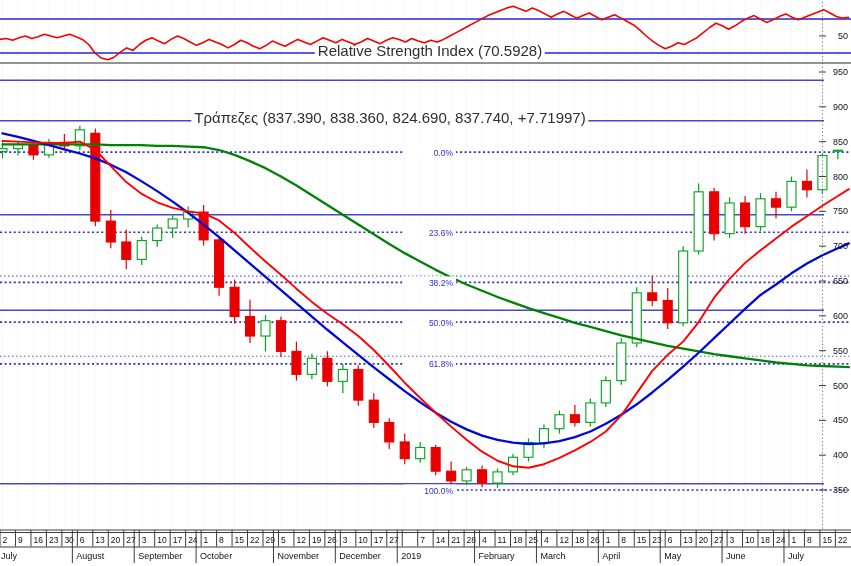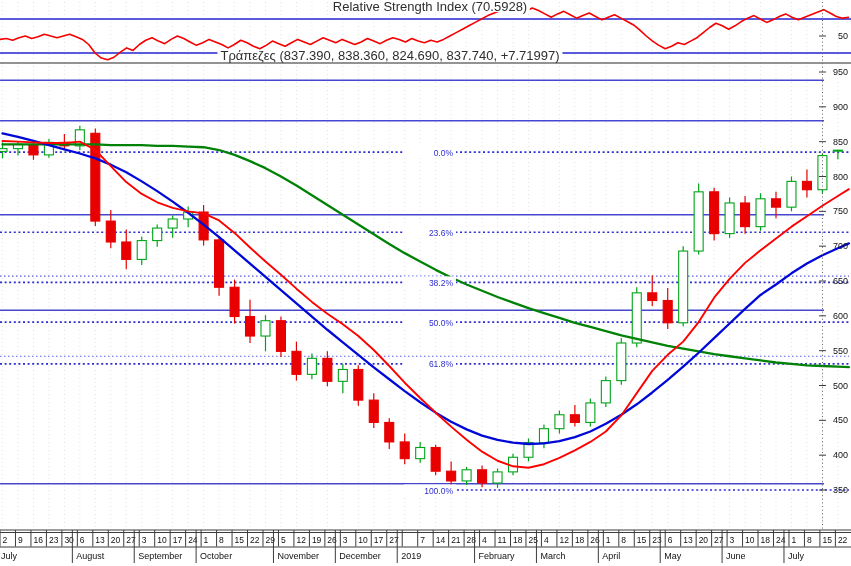--- a/index.html
+++ b/index.html
@@ -3,24 +3,24 @@
 <meta charset="utf-8">
 <style>
   html,body{margin:0;padding:0;background:#fff;}
   .screen{
     position:relative;width:851px;height:566px;background:#ffffff;overflow:hidden;
     font-family:"Liberation Sans", sans-serif;
   }
   svg{display:block;position:absolute;left:0;top:0;}
   .panel-title{
     position:absolute;transform:translateX(-50%);
-    font-size:13px;color:#2e2e2e;background:#ffffff;padding:0 3px;white-space:nowrap;line-height:11px;
+    font-size:15px;color:#2e2e2e;background:#ffffff;padding:0 3px;white-space:nowrap;line-height:11px;margin-top:44px;
   }
   .rsi-title{top:1px;left:430px;}
-  .main-title{top:50px;left:390px;}
+  .main-title{top:68px;left:390px;}
 </style>
 </head>
 <body>
 
 <div class="screen">
   <svg id="chart" width="851" height="566">
       <g>
         <line x1="2.5" y1="2" x2="2.5" y2="530" stroke="#e3e3e3" stroke-width="1" stroke-dasharray="1,3"></line>
         <line x1="17.97" y1="2" x2="17.97" y2="530" stroke="#e3e3e3" stroke-width="1" stroke-dasharray="1,3"></line>
         <line x1="33.44" y1="2" x2="33.44" y2="530" stroke="#e3e3e3" stroke-width="1" stroke-dasharray="1,3"></line>

